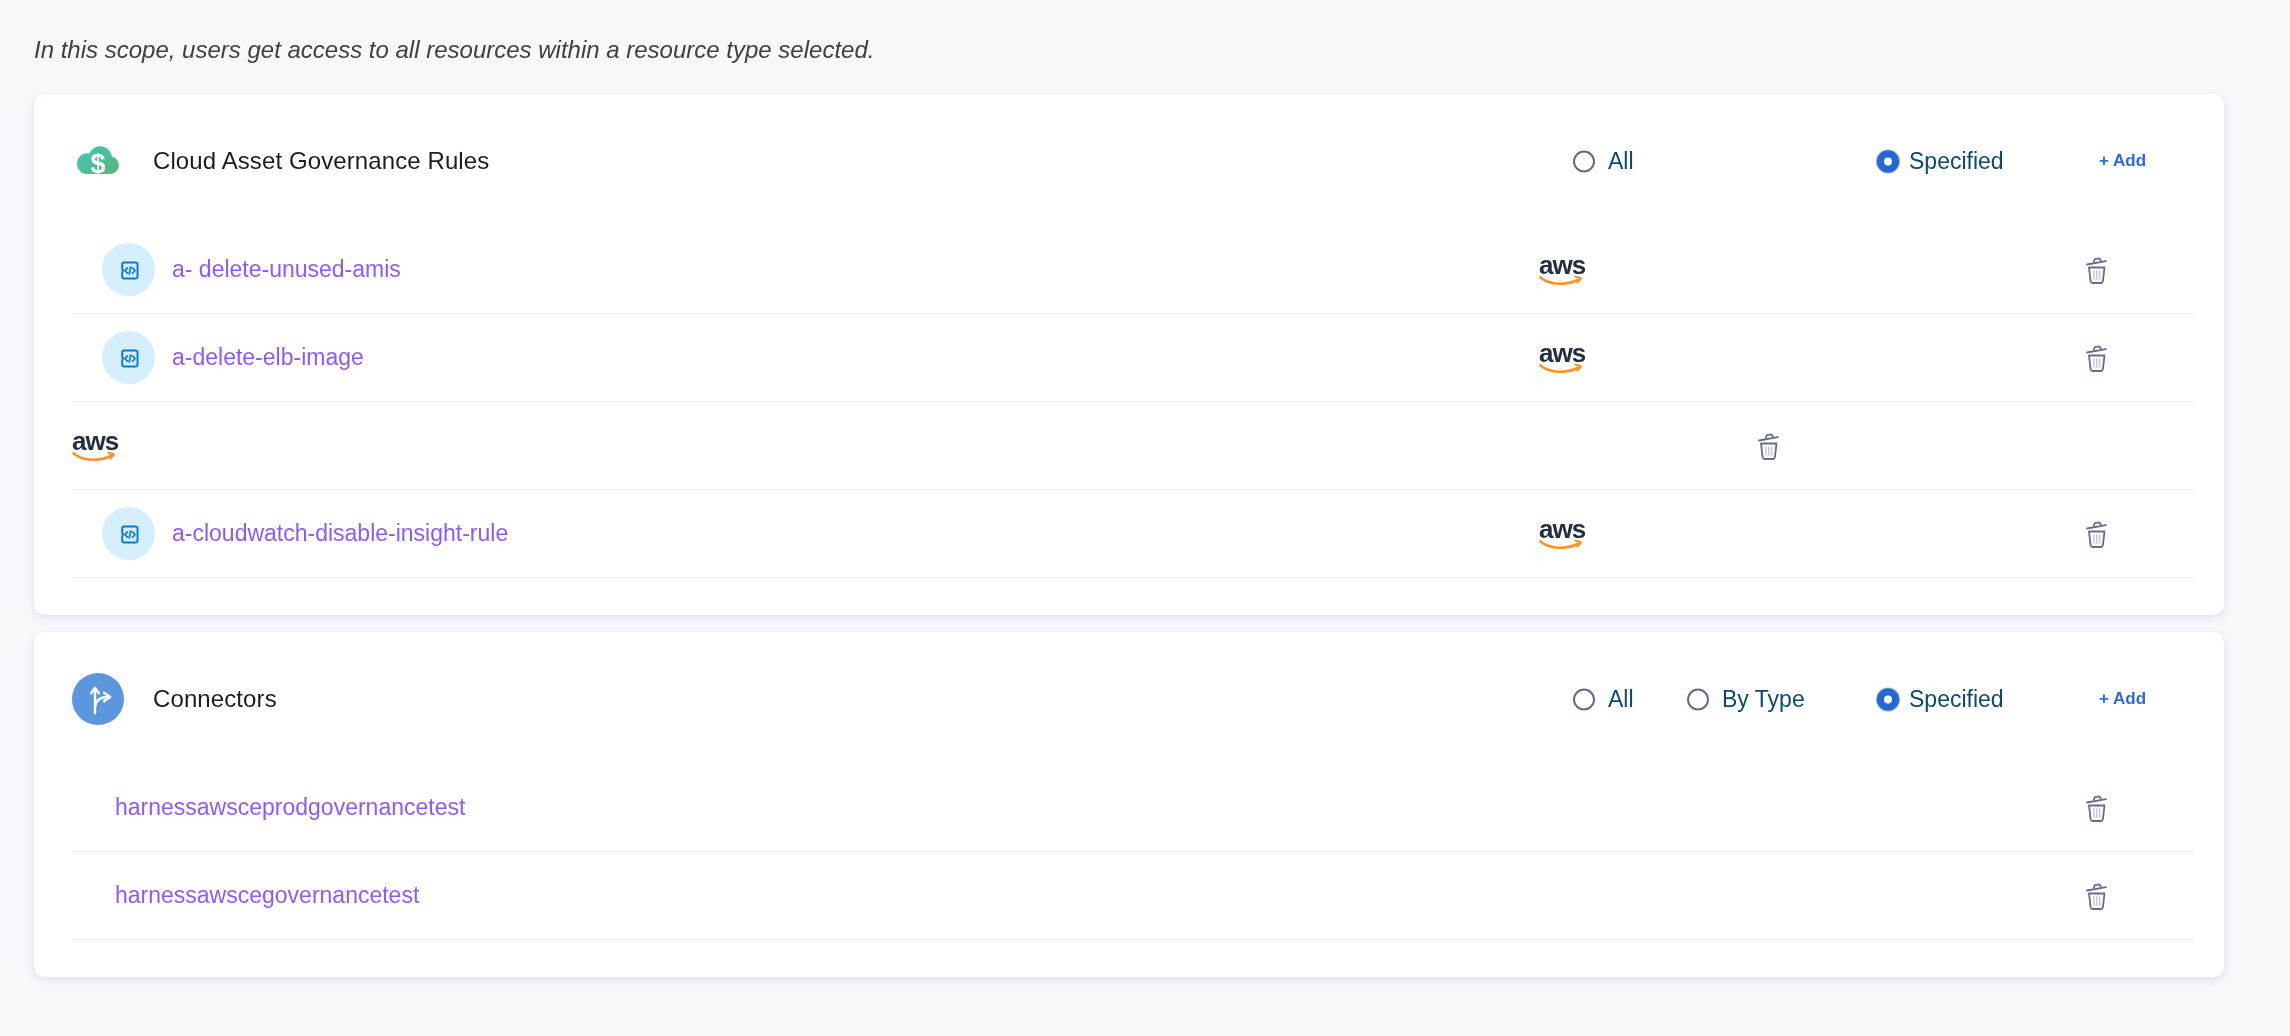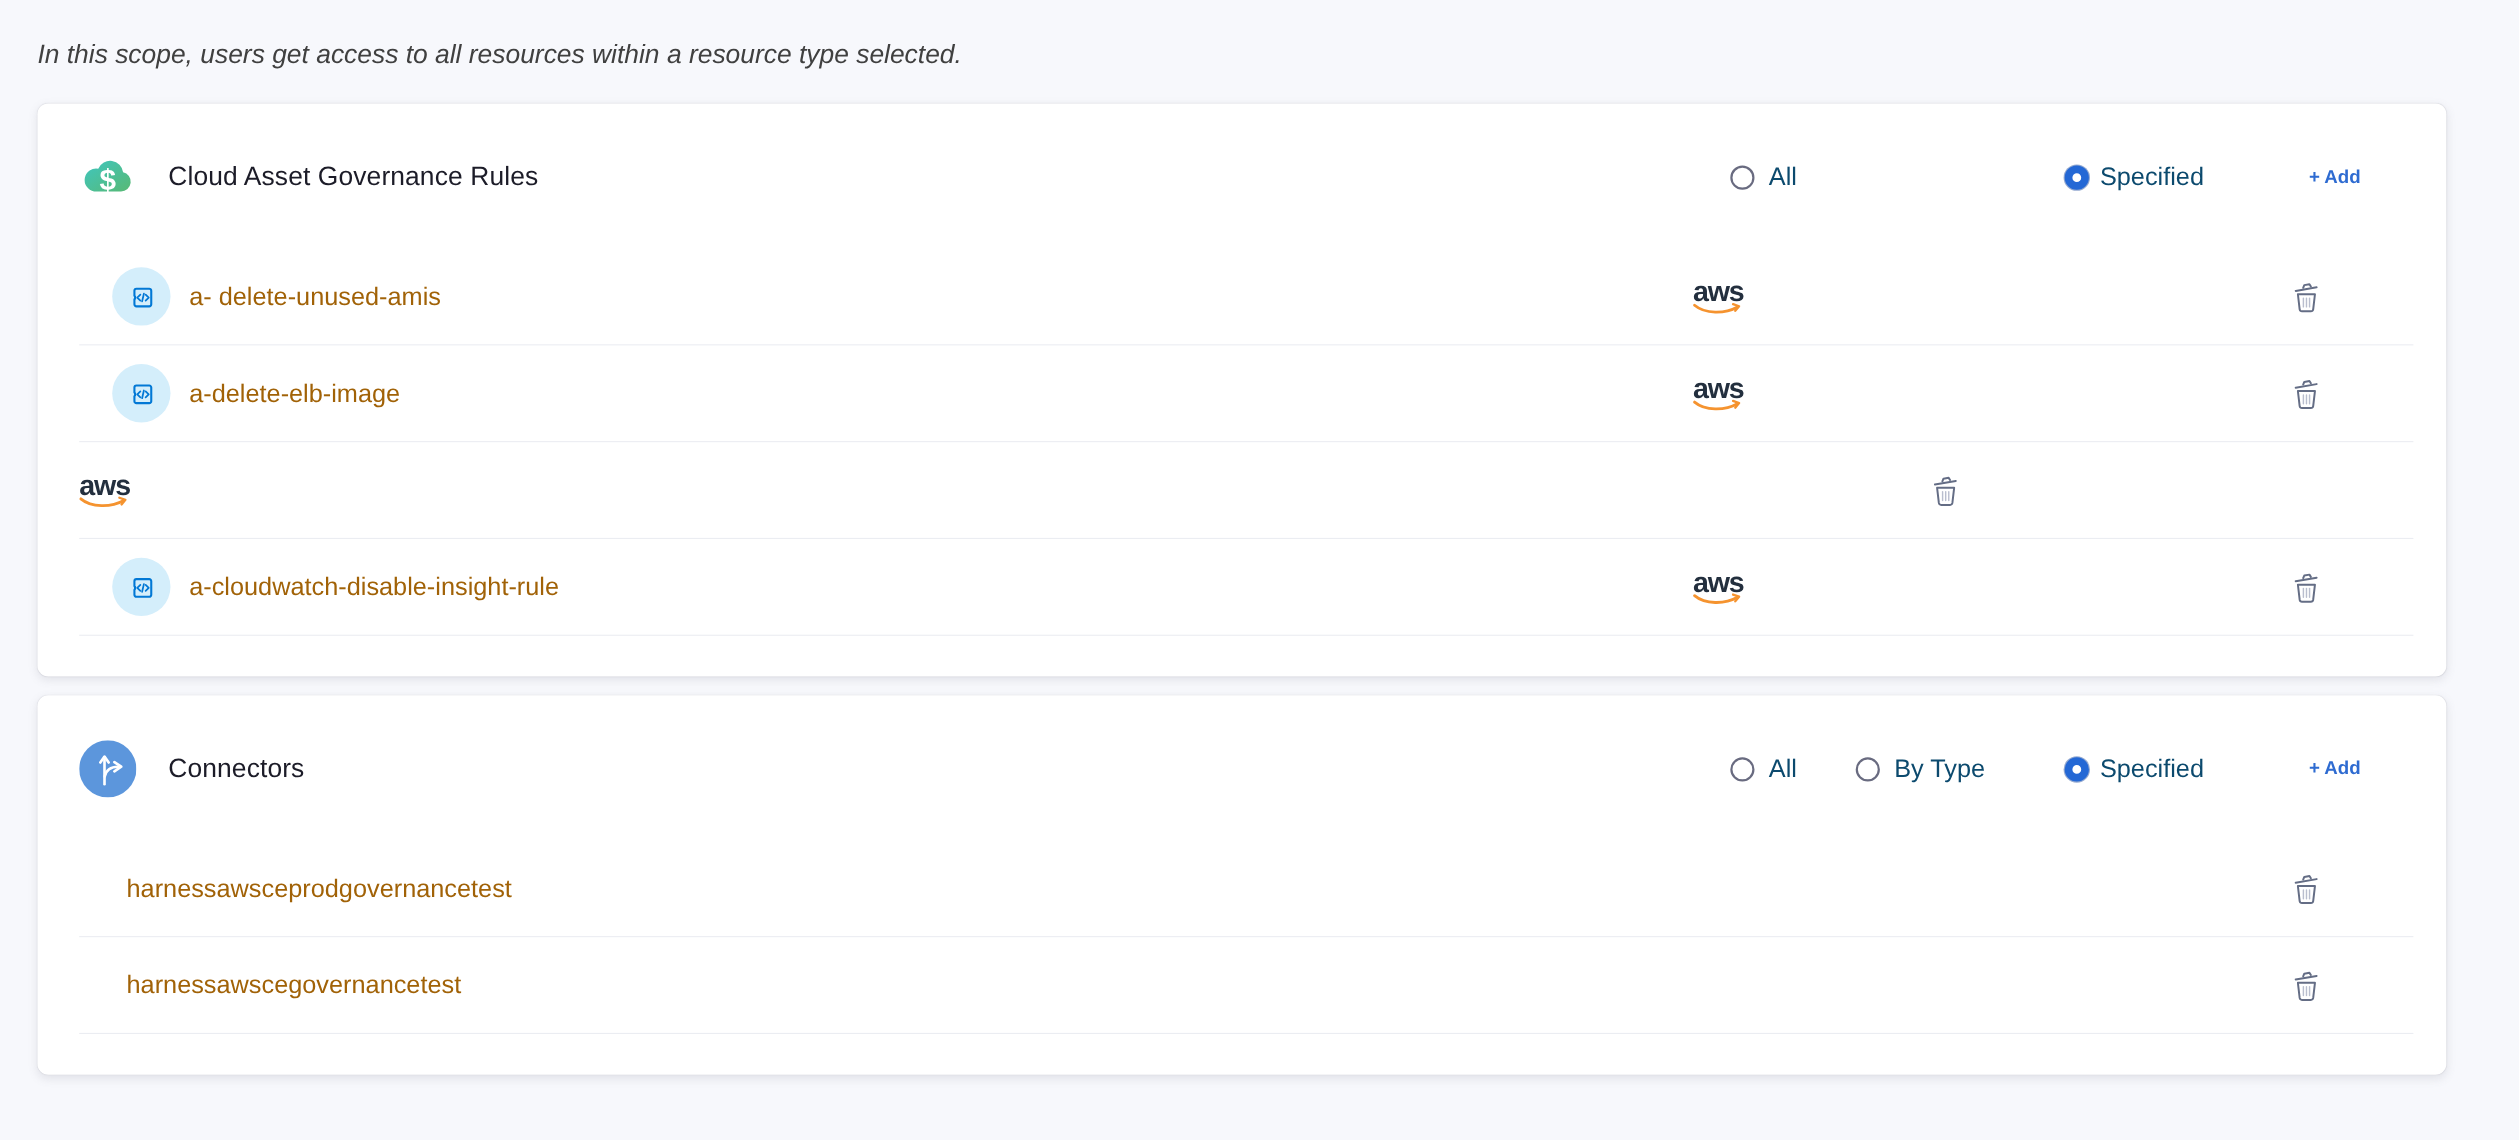--- a/index.html
+++ b/index.html
@@ -48,21 +48,21 @@
   .row{
     display:grid;grid-template-columns:1467px 460px auto;
     align-items:center;height:88px;box-sizing:border-box;
     border-bottom:1px solid #ebedf2;
   }
   .row-main{display:flex;align-items:center;min-width:0;}
   .rule-avatar{
     width:53px;height:53px;margin-left:30px;border-radius:50%;
     background:#d4eefb;display:flex;align-items:center;justify-content:center;flex:0 0 auto;
   }
-  .row-name{margin-left:17px;font-size:23px;color:#a16207;white-space:nowrap;}
+  .row-name{margin-left:17px;font-size:23px;color:#8b5cf6;white-space:nowrap;}
   .row-name.no-avatar{margin-left:43px;}
 
   .aws-logo{display:inline-flex;flex-direction:column;align-items:flex-start;width:48px;line-height:1;}
   .aws-text{font-size:26px;font-weight:bold;color:#232f3e;letter-spacing:-1px;}
   .aws-smile{margin-top:-3px;}
 
   .trash-cell{display:flex;justify-content:center;align-items:center;min-width:195px;}
   .trash-btn{background:none;border:none;padding:4px;cursor:pointer;display:flex;}
 </style>
 </head>

